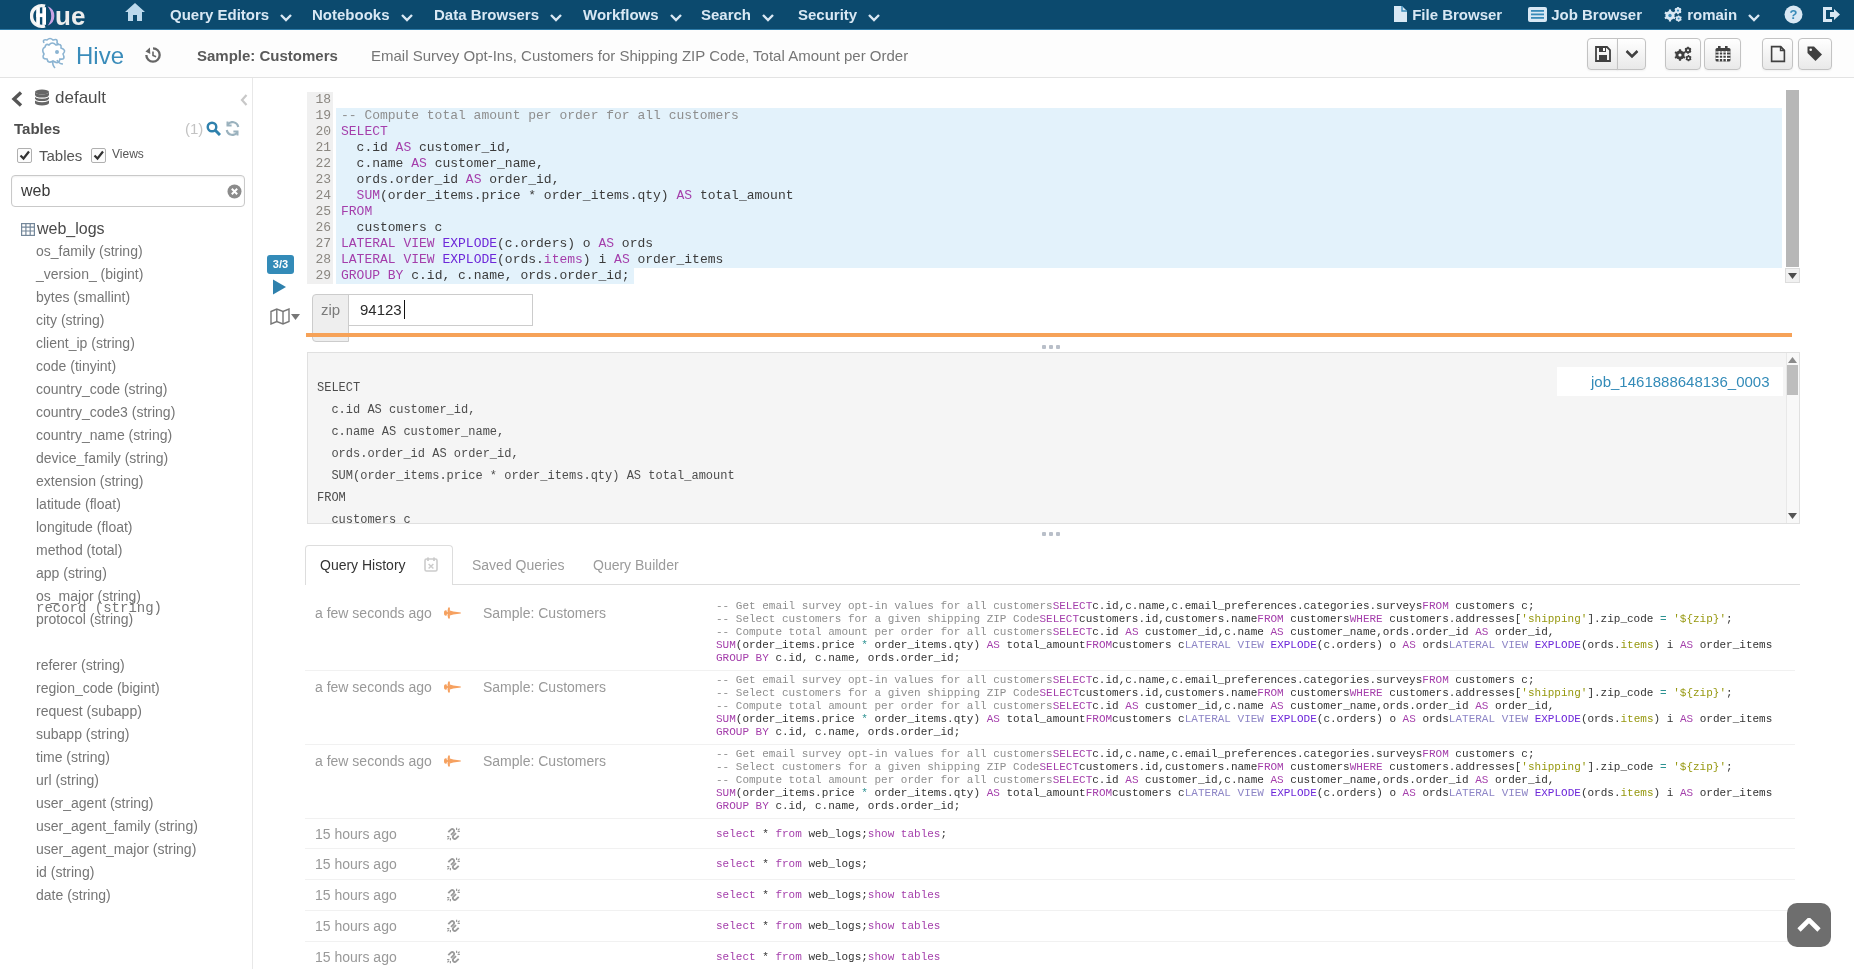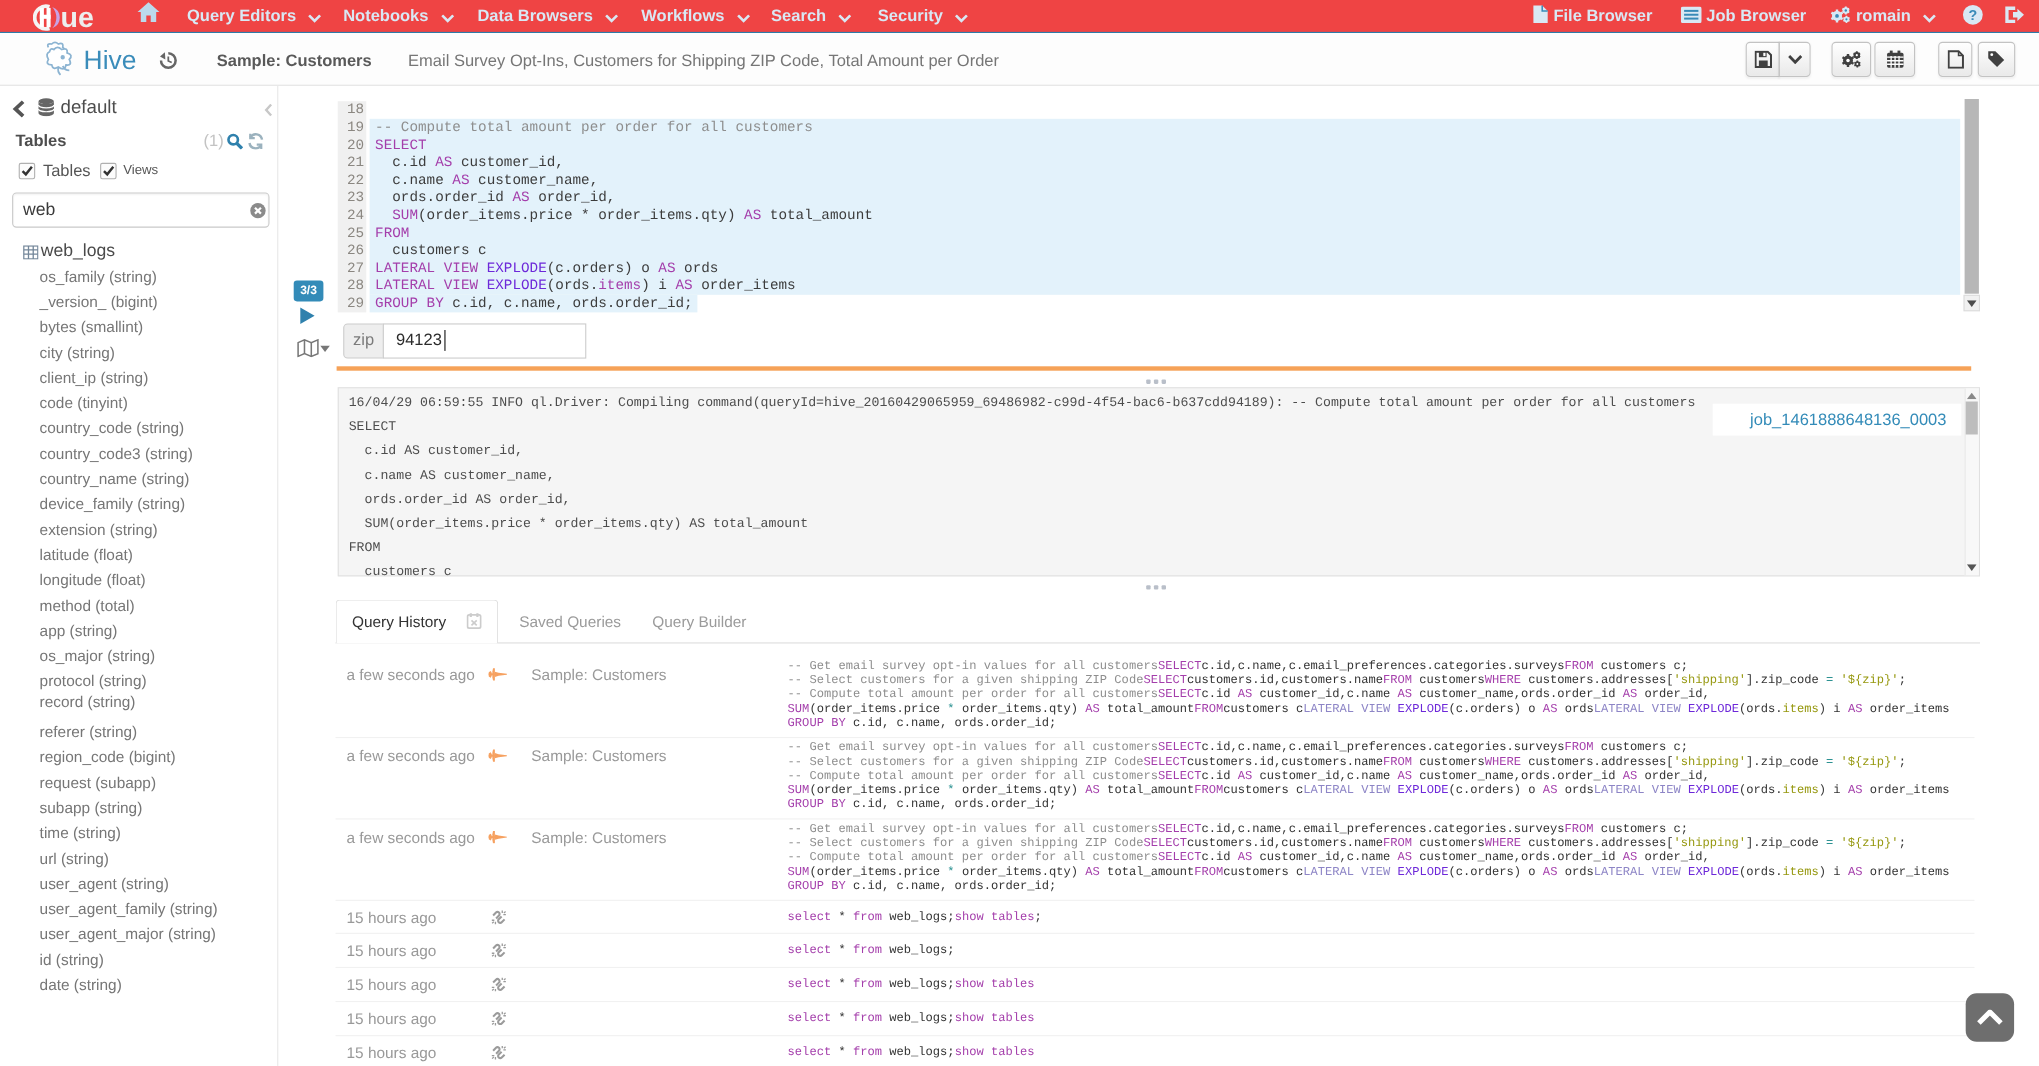--- a/index.html
+++ b/index.html
@@ -2,21 +2,21 @@
 <html><head>
 <meta charset="utf-8">
 <title>Hue - Hive</title>
 <style>
 * { margin:0; padding:0; box-sizing:border-box; }
 html,body { width:1854px; height:969px; overflow:hidden; background:#fff;
   font-family:"Liberation Sans", sans-serif; }
 .abs { position:absolute; }
 
 #navbar { position:absolute; left:0; top:0; width:1854px; height:30px;
-  background:#ef4444; border-bottom:1px solid #2e7ba8; }
+  background:#0c4a6e; border-bottom:1px solid #2e7ba8; }
 .navitem { position:absolute; top:0; height:30px; line-height:30px;
   color:#d9e8f4; font-size:15px; font-weight:bold; white-space:nowrap; }
 .navitem svg { vertical-align:-2px; }
 .chev { display:inline-block; margin-left:7px; }
 
 #subhead { position:absolute; left:0; top:30px; width:1854px; height:48px;
   background:#fdfdfd; border-bottom:1px solid #e3e3e3; }
 .btn { position:absolute; top:8px; height:32px; border:1px solid #c3c3c3;
   background:linear-gradient(#ffffff,#e9e9e9); border-radius:4px;
   box-shadow:0 1px 2px rgba(0,0,0,.05); }
@@ -256,21 +256,21 @@
   <span class="col-item" style="top:404px;">country_code3 (string)</span>
   <span class="col-item" style="top:427px;">country_name (string)</span>
   <span class="col-item" style="top:450px;">device_family (string)</span>
   <span class="col-item" style="top:473px;">extension (string)</span>
   <span class="col-item" style="top:496px;">latitude (float)</span>
   <span class="col-item" style="top:519px;">longitude (float)</span>
   <span class="col-item" style="top:542px;">method (total)</span>
   <span class="col-item" style="top:565px;">app (string)</span>
   <span class="col-item" style="top:588px;">os_major (string)</span>
   <span class="col-item" style="top:611px;">protocol (string)</span>
-  <span class="col-item" style="top:630px;">record (string)</span>
+  <span class="col-item" style="top:600px;font-family:Liberation Mono, monospace;">record (string)</span>
   <span class="col-item" style="top:657px;">referer (string)</span>
   <span class="col-item" style="top:680px;">region_code (bigint)</span>
   <span class="col-item" style="top:703px;">request (subapp)</span>
   <span class="col-item" style="top:726px;">subapp (string)</span>
   <span class="col-item" style="top:749px;">time (string)</span>
   <span class="col-item" style="top:772px;">url (string)</span>
   <span class="col-item" style="top:795px;">user_agent (string)</span>
   <span class="col-item" style="top:818px;">user_agent_family (string)</span>
   <span class="col-item" style="top:841px;">user_agent_major (string)</span>
   <span class="col-item" style="top:864px;">id (string)</span>
@@ -320,29 +320,28 @@
     <g fill="none" stroke="#777" stroke-width="1.4">
         <path d="M1 3.5 L6.8 1 L13 3.5 L19 1 L19 13.5 L13 16 L6.8 13.5 L1 16 Z"></path>
         <path d="M6.8 1 V13.5 M13 3.5 V16"></path>
       </g>
   </svg>
   <svg class="abs" style="left:291px; top:314px;" width="9" height="6" viewBox="0 0 9 6">
       <path d="M0 0 L9 0 L4.5 6 Z" fill="#777"></path>
     </svg>
 </div>
 <div id="ziprow">
-  <span class="abs" style="left:312px; top:294px; width:37px; height:32px; background:#eee; border:1px solid #ccc; border-radius:4px 0 0 4px; color:#7b7b7b; font-size:15px; text-align:center; line-height:30px;">zip</span>
+  <span class="abs" style="left:312px; top:294px; width:37px; height:48px; background:#eee; border:1px solid #ccc; border-radius:4px 0 0 4px; color:#7b7b7b; font-size:15px; text-align:center; line-height:30px;">zip</span>
   <span class="abs" style="left:348px; top:294px; width:185px; height:32px; background:#fff; border:1px solid #ccc;"></span>
   <span class="abs" style="left:360px; top:301px; font-size:15px; color:#2b2b2b;">94123</span>
   <span class="abs" style="left:404px; top:300px; width:1px; height:19px; background:#111;"></span>
 </div>
 <div class="abs" style="left:306px; top:333px; width:1486px; height:4px; background:#f6a258;"></div>
 <div class="dots" style="left:1039px; top:345px;"><i></i><i></i><i></i></div>
 <div id="logbox">
-  <div class="logline" style="top:6px;">16/04/29 06:59:55 INFO ql.Driver: Compiling command(queryId=hive_20160429065959_69486982-c99d-4f54-bac6-b637cdd94189): -- Compute total amount per order for all customers</div>
   <div class="logline" style="top:28px;">SELECT</div>
   <div class="logline" style="top:50px;">  c.id AS customer_id,</div>
   <div class="logline" style="top:72px;">  c.name AS customer_name,</div>
   <div class="logline" style="top:94px;">  ords.order_id AS order_id,</div>
   <div class="logline" style="top:116px;">  SUM(order_items.price * order_items.qty) AS total_amount</div>
   <div class="logline" style="top:138px;">FROM</div>
   <div class="logline" style="top:160px;">  customers c</div>
   <div class="abs" style="left:1249px; top:14px; width:226px; height:29px; background:#fff;"></div>
   <span class="abs" style="left:1283px; top:20px; font-size:15px; color:#338bb8;">job_1461888648136_0003</span>
   <div class="abs" style="left:1478px; top:0px; width:13px; height:170px; background:#f8f8f8; border-left:1px solid #e8e8e8;"></div>

